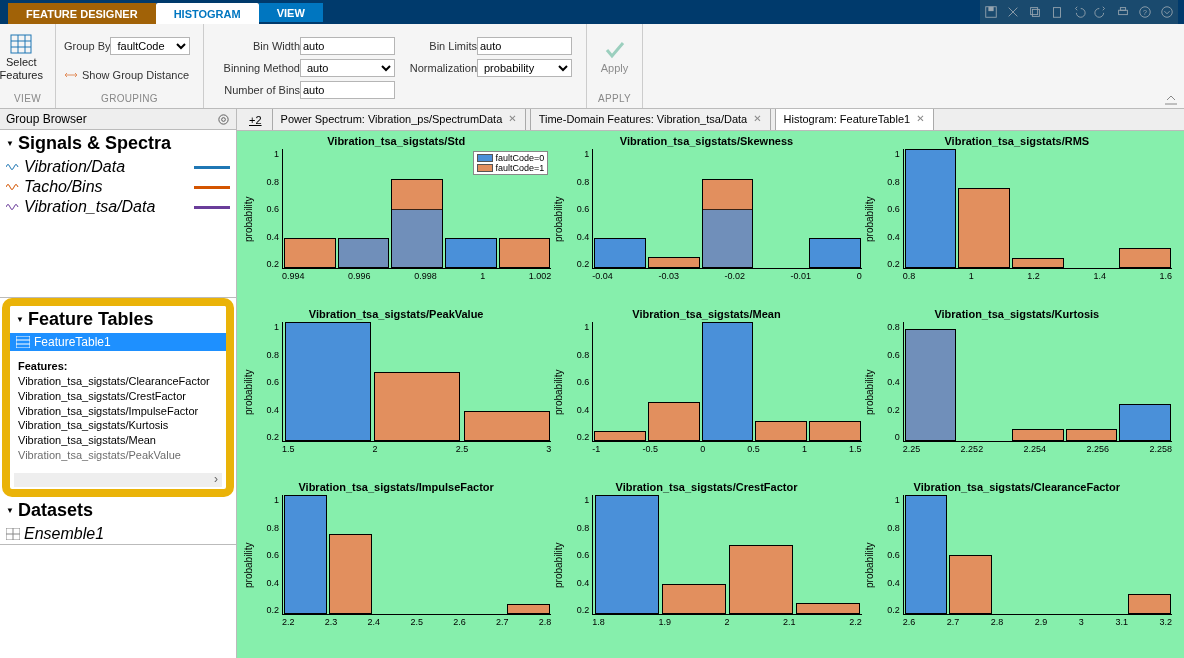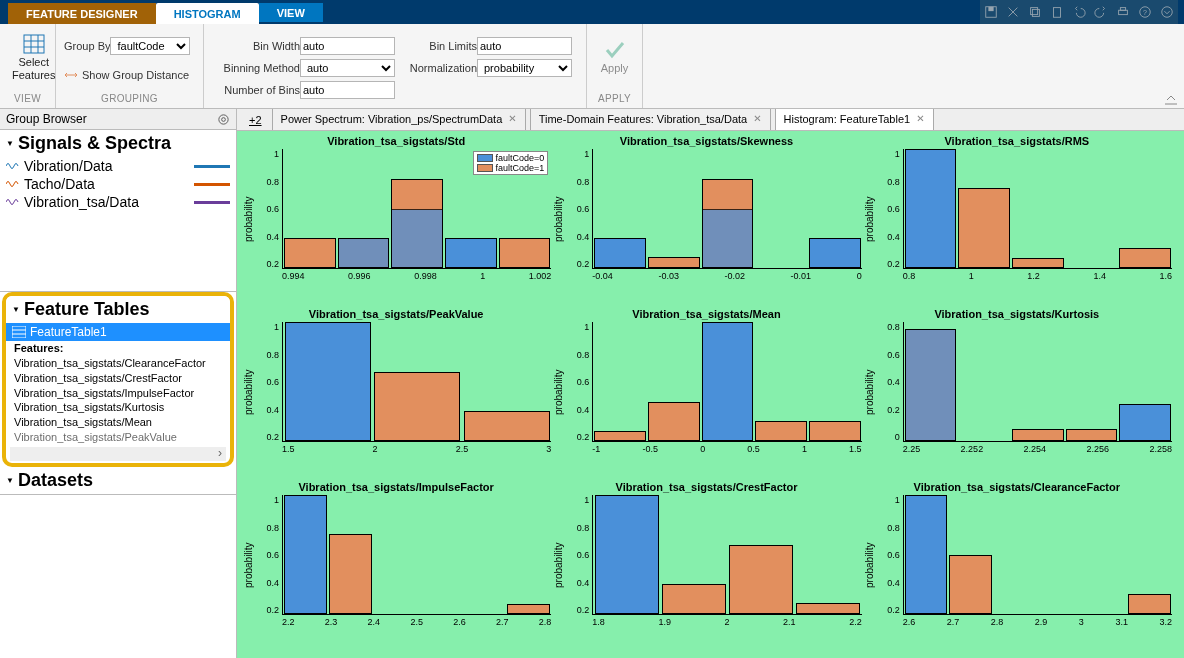--- a/index.html
+++ b/index.html
@@ -33,26 +33,26 @@
 
 
 .main { display: flex; height: 549px; }
 .sidebar { width: 237px; border-right: 1px solid #bbb; display: flex; flex-direction: column; background: #fff; }
 .db-header { background: #eee; border-bottom: 1px solid #bbb; padding: 3px 6px; display: flex; align-items: center; justify-content: space-between; font-size: 12px; }
 .db-header .gear { width: 13px; height: 13px; cursor: pointer; }
 .panel { border-bottom: 1px solid #bbb; }
 .panel-h { padding: 3px 6px; font-weight: bold; font-size: 18px; display: flex; align-items: center; gap: 4px; cursor: pointer; }
 .panel-h::before { content: "▼"; font-size: 8px; }
 .panel-body { padding: 0; }
-.sig-row { display: flex; align-items: center; padding: 1px 6px; gap: 4px; font-size: 14px; cursor: pointer; }
+.sig-row { display: flex; align-items: center; padding: 1px 6px; gap: 4px; font-size: 16px; cursor: pointer; font-style: italic; }
 .sig-row .swatch { width: 36px; height: 3px; margin-left: auto; }
 .sig-row .ic { width: 14px; height: 12px; }
-.ft-outline { border: 4px solid #eab308; border-radius: 10px; margin: 0 2px; padding-bottom: 2px; overflow: hidden; }
+.ft-outline { border: 8px solid #eab308; border-radius: 10px; margin: 0 2px; padding-bottom: 2px; overflow: hidden; }
 .ft-sel { background: #1e90ff; color: #fff; padding: 2px 6px; display:flex; align-items:center; gap:4px; }
-.ft-list { padding: 0 8px; }
+.ft-list { padding: 8px 8px; }
 .ft-list .fh { font-weight: bold; font-size: 11px; }
 .ft-list div { font-size: 11px; line-height: 1.35; white-space: nowrap; overflow: hidden; }
 .scroll-hint { height: 14px; background: #eee; margin: 2px 4px 0; position: relative; }
 .scroll-hint::after { content: "›"; position: absolute; right: 4px; top: -1px; color: #666; }
 
 
 .content { flex: 1; display: flex; flex-direction: column; }
 .doctabs { height: 22px; background: #eee; border-bottom: 1px solid #bbb; display: flex; align-items: flex-end; padding-left: 6px; gap: 4px; }
 .doctab { height: 24px; border: 1px solid #aaa; border-bottom: none; background: #f0f0f0; padding: 8px 8px; font-size: 11px; display: flex; align-items: center; gap: 6px; cursor: pointer; border-radius: 3px 3px 0 0; }
 .doctab.active { background: #fff; }
@@ -118,21 +118,21 @@
       </svg>
     <svg class="qa-icon" viewBox="0 0 16 16">
         <circle cx="8" cy="8" r="6" fill="none" stroke="#ccc"></circle>
         <path d="M5 7l3 3 3-3" fill="none" stroke="#ccc"></path>
       </svg>
   </div>
 </div>
 
 <div class="toolstrip" style="position:relative;">
   <div class="ts-section" style="width:56px;">
-    <div class="ts-body" style="justify-content:flex-start;">
+    <div class="ts-body" style="justify-content:flex-end;">
       <div class="ts-btn-v">
         <svg class="icon" viewBox="0 0 22 20">
             <rect x="1" y="1" width="20" height="18" fill="none" stroke="#1f77b4"></rect>
             <line x1="1" y1="7" x2="21" y2="7" stroke="#1f77b4"></line>
             <line x1="1" y1="13" x2="21" y2="13" stroke="#1f77b4"></line>
             <line x1="8" y1="1" x2="8" y2="19" stroke="#1f77b4"></line>
             <line x1="15" y1="1" x2="15" y2="19" stroke="#1f77b4"></line>
           </svg>
         <div class="ts-label" style="white-space:pre;">Select
 Features</div>
@@ -223,21 +223,21 @@
             <svg class="ic" viewBox="0 0 14 12">
               <path d="M0 6q2-5 4 0t4 0 4 0" stroke="#1f77b4" fill="none"></path>
             </svg>
             <span>Vibration/Data</span>
             <span class="swatch" style="background:#1f77b4;"></span>
           </div>
           <div class="sig-row">
             <svg class="ic" viewBox="0 0 14 12">
               <path d="M0 6q2-5 4 0t4 0 4 0" stroke="#d35400" fill="none"></path>
             </svg>
-            <span>Tacho/Data</span>
+            <span>Tacho/Bins</span>
             <span class="swatch" style="background:#d35400;"></span>
           </div>
           <div class="sig-row">
             <svg class="ic" viewBox="0 0 14 12">
               <path d="M0 6q2-5 4 0t4 0 4 0" stroke="#6a3d9a" fill="none"></path>
             </svg>
             <span>Vibration_tsa/Data</span>
             <span class="swatch" style="background:#6a3d9a;"></span>
           </div>
         </div>
@@ -263,20 +263,30 @@
             <div>Vibration_tsa_sigstats/Kurtosis</div>
             <div>Vibration_tsa_sigstats/Mean</div>
             <div style="opacity: 0.6;">Vibration_tsa_sigstats/PeakValue</div>
           </div>
       </div>
       <div class="scroll-hint"></div>
     </div>
 
     <div class="panel">
       <div class="panel-h">Datasets</div>
+      <div class="panel-body">
+        <div class="sig-row">
+          <svg class="ic" viewBox="0 0 14 12">
+              <rect x="0" y="0" width="14" height="12" fill="none" stroke="#888"></rect>
+              <line x1="7" y1="0" x2="7" y2="12" stroke="#888"></line>
+              <line x1="0" y1="6" x2="14" y2="6" stroke="#888"></line>
+            </svg>
+          <span>Ensemble1</span>
+        </div>
+      </div>
     </div>
     <div style="flex:1;"></div>
   </div>
 
   <div class="content">
     <div class="doctabs">
       <span class="plus2">+2</span>
       <div class="doctab">
           <span>Power Spectrum: Vibration_ps/SpectrumData</span>
           <span class="x">✕</span>

